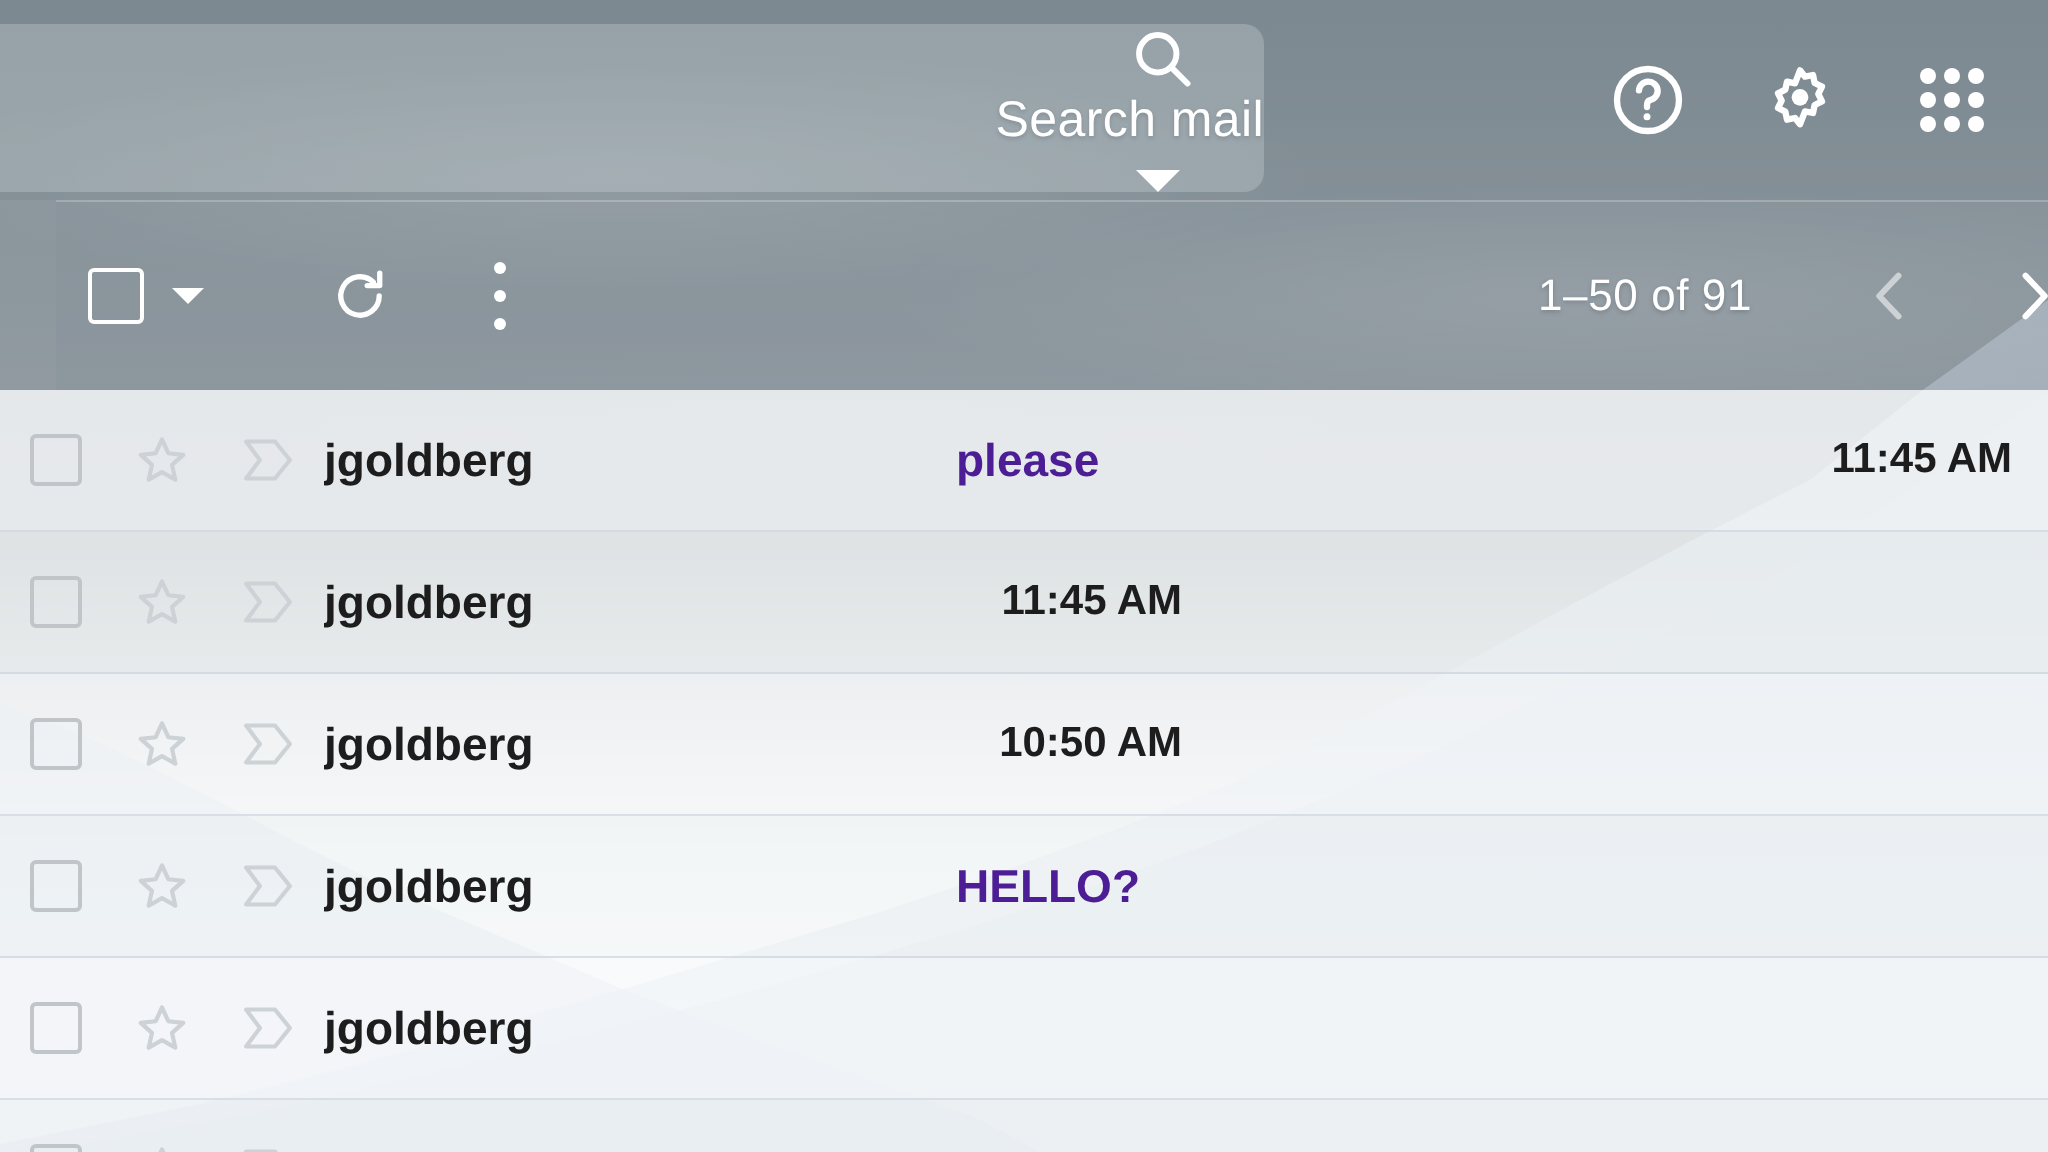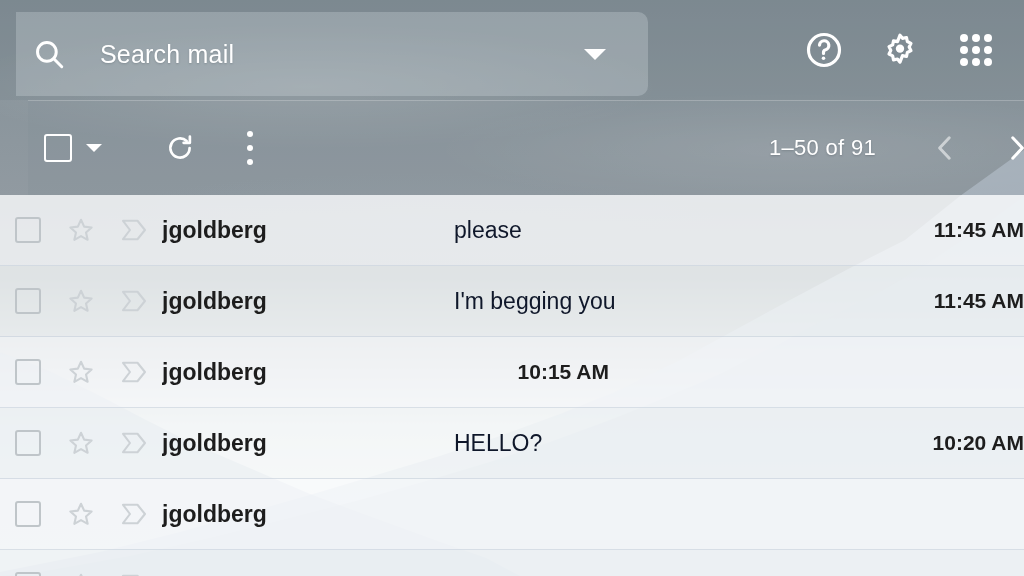--- a/index.html
+++ b/index.html
@@ -60,25 +60,25 @@
 
   
   .header {
     position:absolute; top:0; left:0;
     width:1024px; height:100px;
     background:rgba(120,132,140,.30);
     display:flex; align-items:center;
     z-index:5;
   }
   .search-box {
-    position:absolute; left:16px; top:12px;
+    position:absolute; left:0; top:12px;
     width:632px; height:84px;
     background:rgba(226,231,235,.26);
     border-radius:0 10px 10px 0;
-    display:flex; align-items:center;
+    display:flex; align-items:flex-end;flex-direction:column;
   }
   .search-icon {
     width:34px; height:34px;
     margin-left:16px; margin-right:34px;
     flex:none;
   }
   .search-icon svg { width:34px; height:34px; display:block; }
   .search-placeholder {
     color:#ffffff;
     font-size:25px;
@@ -199,28 +199,30 @@
   .cell-imp svg { width:30px; height:26px; display:block; }
 
   .cell-sender {
     width:292px; flex:none;
     font-size:23px; font-weight:bold;
     color:#1d1d1d;
     white-space:nowrap; overflow:hidden; text-overflow:ellipsis;
   }
   .cell-subject {
     flex:1;
-    font-size:23px; font-weight:normal;
-    color:#0f172a;
+    font-size:23px; font-weight:bold;
+    color:#4c1d95;
     white-space:nowrap; overflow:hidden; text-overflow:ellipsis;
     padding-right:20px;
+    margin-left:24px;
   }
   .cell-time {
     width:155px; flex:none;
     text-align:right;
+    padding-right:18px;
     font-size:21px; font-weight:bold;
     color:#1d1d1d;
     white-space:nowrap;
   }
 </style>
 </head>
 <body>
 
 <div id="app">
 
@@ -360,57 +362,55 @@
           <svg viewBox="0 0 24 24" fill="none" stroke="#cdd2d6" stroke-width="1.8" stroke-linejoin="round">
             <polygon points="12,3.2 14.7,9.1 21.1,9.8 16.3,14.1 17.7,20.4 12,17.2 6.3,20.4 7.7,14.1 2.9,9.8 9.3,9.1"></polygon>
           </svg>
         </div>
         <div class="cell-imp">
           <svg viewBox="0 0 26 22" fill="none" stroke="#cdd2d6" stroke-width="1.8" stroke-linejoin="round">
             <polygon points="3.5,3 16,3 22.5,11 16,19 3.5,19 9.5,11"></polygon>
           </svg>
         </div>
         <div class="cell-sender">jgoldberg</div>
-        <div class="cell-subject">I'm begging you</div>
         <div class="cell-time">11:45 AM</div>
       </div>
       <div class="row">
         <div class="cell-check">
           <span class="mail-checkbox"></span>
         </div>
         <div class="cell-star">
           <svg viewBox="0 0 24 24" fill="none" stroke="#cdd2d6" stroke-width="1.8" stroke-linejoin="round">
             <polygon points="12,3.2 14.7,9.1 21.1,9.8 16.3,14.1 17.7,20.4 12,17.2 6.3,20.4 7.7,14.1 2.9,9.8 9.3,9.1"></polygon>
           </svg>
         </div>
         <div class="cell-imp">
           <svg viewBox="0 0 26 22" fill="none" stroke="#cdd2d6" stroke-width="1.8" stroke-linejoin="round">
             <polygon points="3.5,3 16,3 22.5,11 16,19 3.5,19 9.5,11"></polygon>
           </svg>
         </div>
         <div class="cell-sender">jgoldberg</div>
-        <div class="cell-time">10:15 AM</div>
+        <div class="cell-time">10:50 AM</div>
       </div>
       <div class="row alt">
         <div class="cell-check">
           <span class="mail-checkbox"></span>
         </div>
         <div class="cell-star">
           <svg viewBox="0 0 24 24" fill="none" stroke="#cdd2d6" stroke-width="1.8" stroke-linejoin="round">
             <polygon points="12,3.2 14.7,9.1 21.1,9.8 16.3,14.1 17.7,20.4 12,17.2 6.3,20.4 7.7,14.1 2.9,9.8 9.3,9.1"></polygon>
           </svg>
         </div>
         <div class="cell-imp">
           <svg viewBox="0 0 26 22" fill="none" stroke="#cdd2d6" stroke-width="1.8" stroke-linejoin="round">
             <polygon points="3.5,3 16,3 22.5,11 16,19 3.5,19 9.5,11"></polygon>
           </svg>
         </div>
         <div class="cell-sender">jgoldberg</div>
         <div class="cell-subject">HELLO?</div>
-        <div class="cell-time">10:20 AM</div>
       </div>
       <div class="row">
         <div class="cell-check">
           <span class="mail-checkbox"></span>
         </div>
         <div class="cell-star">
           <svg viewBox="0 0 24 24" fill="none" stroke="#cdd2d6" stroke-width="1.8" stroke-linejoin="round">
             <polygon points="12,3.2 14.7,9.1 21.1,9.8 16.3,14.1 17.7,20.4 12,17.2 6.3,20.4 7.7,14.1 2.9,9.8 9.3,9.1"></polygon>
           </svg>
         </div>

